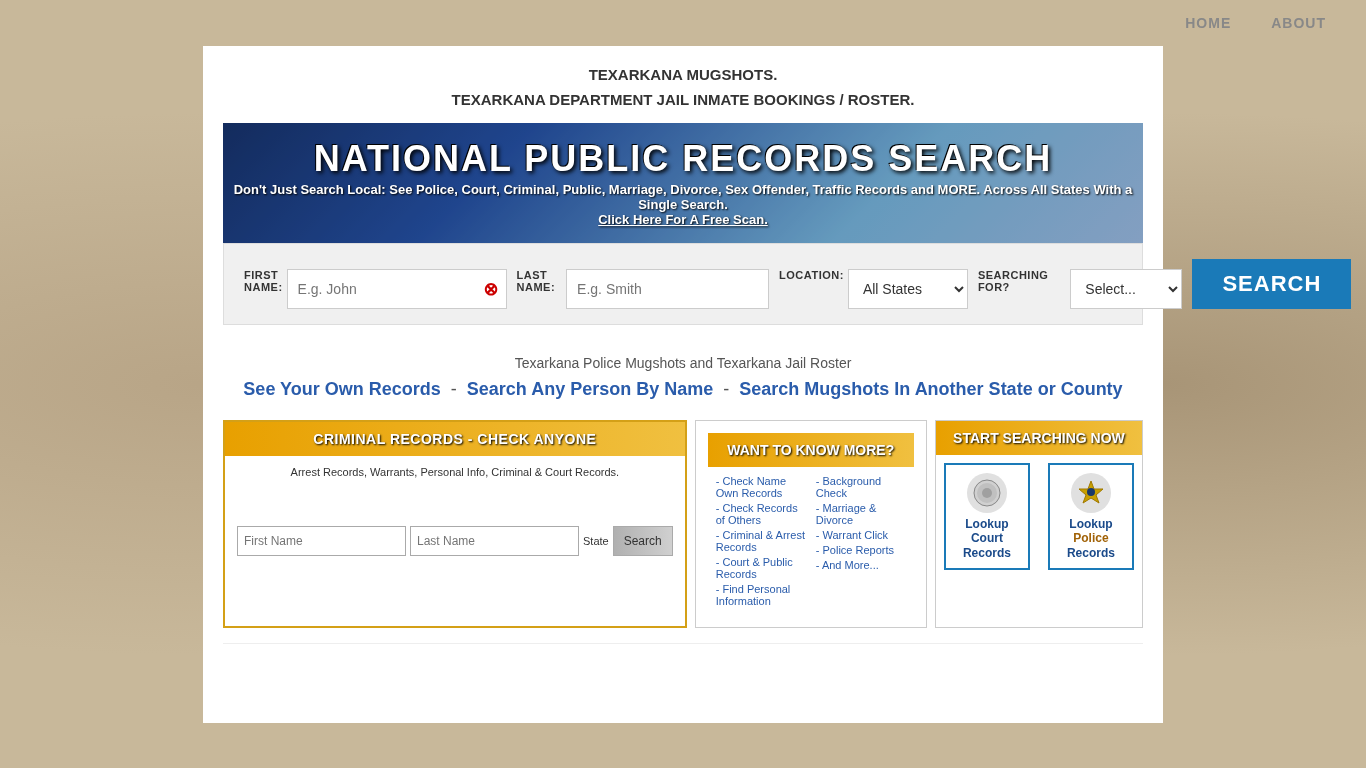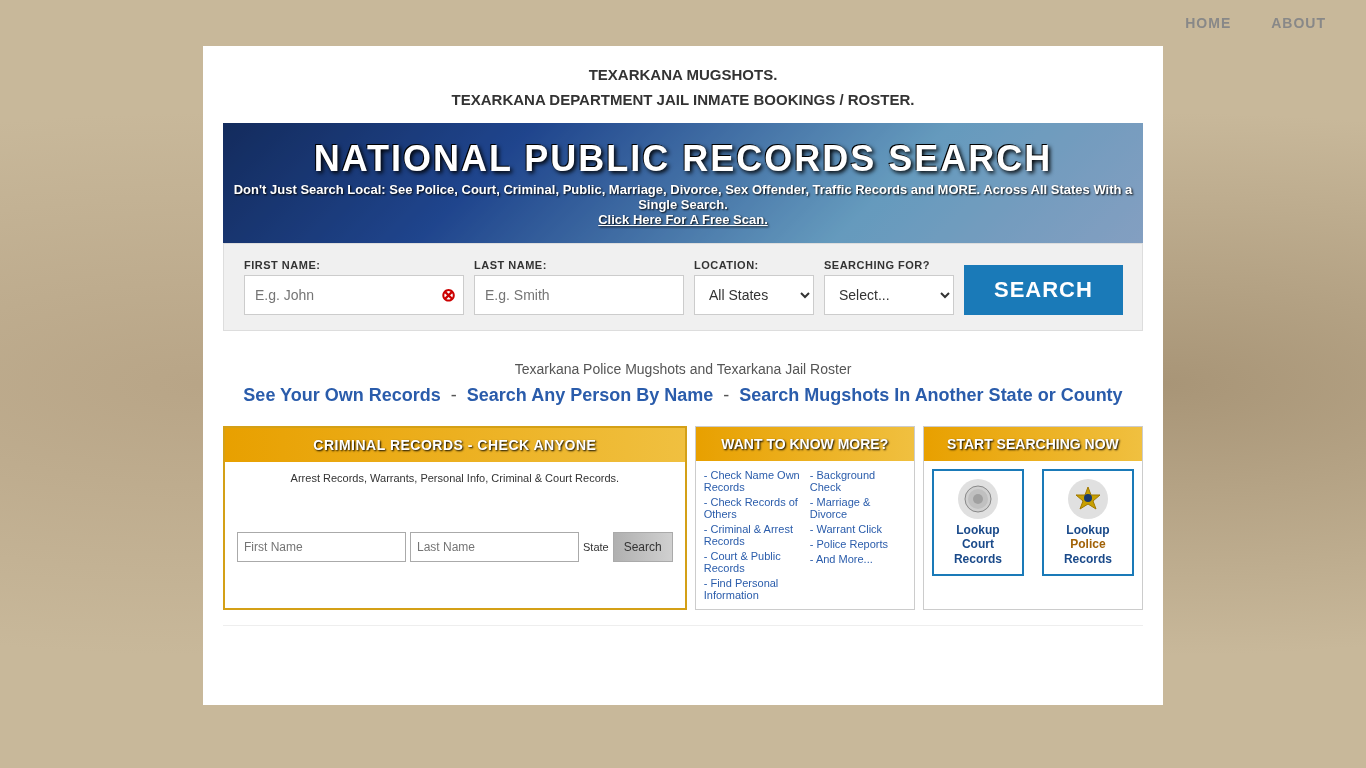--- a/index.html
+++ b/index.html
@@ -104,21 +104,21 @@
       background: #f0f0f0;
       padding: 15px 20px;
       display: flex;
       align-items: flex-end;
       gap: 10px;
       border: 1px solid #ddd;
     }
 
     .form-group {
       display: flex;
-      flex-direction: column;
+      flex-direction: row;
       gap: 4px;
       justify-content: center;
     }
 
     .form-label {
       font-size: 11px;
       font-weight: bold;
       color: #333;
       letter-spacing: 0.5px;
     }
@@ -281,21 +281,21 @@
       font-size: 12px;
       cursor: pointer;
       height: 30px;
       color: #333;
     }
 
     
     .card-info {
       flex: 1;
       border: 1px solid #ccc;
-      padding: 0;
+      padding: 12px;
       background: #fff;
     }
 
     .card-info-header {
       background: linear-gradient(90deg, #e8a000, #f0c040);
       text-align: center;
       padding: 8px;
     }
 
     .card-info-header-text {

